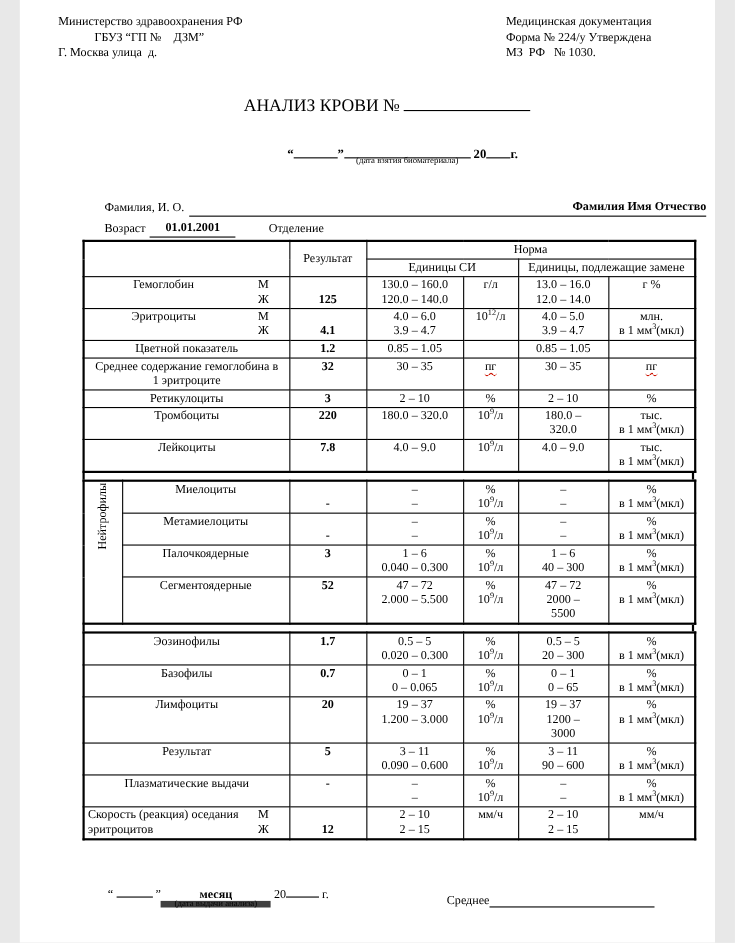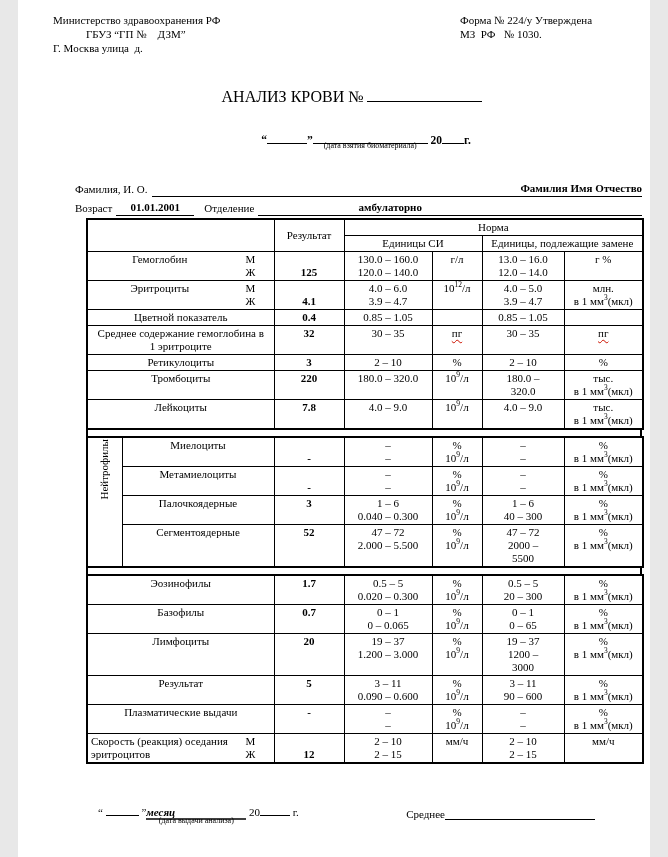--- a/index.html
+++ b/index.html
@@ -20,61 +20,62 @@
   .title-line{position:absolute;top:88px;left:16px;width:636px;text-align:center;font-weight:normal;font-size:16px;}
   .blank{display:inline-block;border-bottom:1px solid #000;height:12px;vertical-align:baseline;}
   .w115{width:115px;} .w40{width:40px;} .w22{width:22px;} .w33{width:33px;} .w30{width:30px;}
   .date-line{position:absolute;top:131px;left:30px;width:636px;text-align:center;font-weight:bold;font-size:11.5px;}
   .uwrap{position:relative;display:inline-block;}
   .under-caption{position:absolute;top:10px;left:50%;transform:translateX(-50%);
     font-size:8px;font-weight:normal;white-space:nowrap;line-height:9px;}
   
   .patient{position:absolute;left:57px;right:8px;top:180px;}
   .p-row{display:flex;align-items:flex-end;line-height:16px;margin-bottom:2px;}
-  .p-label{white-space:nowrap;}
+  .p-label{white-space:nowrap;margin-left:20px;}
   .fill-blank{flex:1;border-bottom:1px solid #000;margin-left:4px;min-height:14px;}
   .surname-val{padding-left:118px;font-weight:bold;text-align:right;}
   .dept-val{text-align:center;font-weight:bold;padding-right:120px;}
   .age-val{display:inline-block;border-bottom:1px solid #000;width:78px;text-align:center;
     font-weight:bold;margin:0 10px 0 4px;}
   
-  .table-area{position:absolute;left:57px;top:218px;width:556px;margin-left:11px;}
+  .table-area{position:absolute;left:57px;top:218px;width:556px;}
   table.blood{border-collapse:collapse;table-layout:fixed;width:556px;font-size:11px;border:2px solid #000;}
   table.blood td{border:1px solid #000;vertical-align:top;text-align:center;padding:1px 2px;line-height:13px;}
   table.blood td.hdr{vertical-align:middle;}
   .ln{min-height:13px;}
   sup{font-size:7.5px;line-height:0;vertical-align:super;}
   .sic{text-decoration:underline;text-decoration-style:wavy;text-decoration-color:#cc1100;
     text-decoration-thickness:1px;text-underline-offset:2px;}
   td.v-label{vertical-align:middle;padding:0;}
   td.v-label span{writing-mode:vertical-rl;transform:rotate(180deg);display:inline-block;line-height:13px;}
   .name-wrap{display:flex;}
   .name-main{flex:1;}
   .name-main.left{text-align:left;padding-left:1px;}
   .sex-col{width:42px;flex:none;}
   .res{font-weight:bold;}
   .spacer{height:6px;border-left:2px solid #000;border-right:2px solid #000;}
   
   .footer{position:absolute;left:80px;right:55px;top:803px;display:flex;justify-content:space-between;align-items:flex-end;font-size:11px;}
-  .month-blank{border-bottom:2px solid #404040;min-width:100px;text-align:left;display:inline-block;font-style:italic;}
+  .month-blank{border-bottom:6px solid #404040;min-width:100px;text-align:center;display:inline-block;}
   .sig{white-space:nowrap;display:flex;align-items:flex-end;}
   .sig-blank{width:150px;border-bottom:1px solid #000;display:inline-block;height:13px;}
 </style>
 </head>
 <body>
 
 <div class="page">
 
   <div class="doc-header">
     <div class="lines hdr-left">
       <div class="pre">Министерство здравоохранения РФ</div>
       <div class="pre">ГБУЗ “ГП №    ДЗМ”</div>
       <div class="pre">Г. Москва улица  д.</div>
     </div>
     <div class="lines hdr-right">
+      <div class="pre">Медицинская документация</div>
       <div class="pre">Форма № 224/у Утверждена</div>
       <div class="pre">МЗ  РФ   № 1030.</div>
     </div>
   </div>
 
   <div class="title-line">
     <span>АНАЛИЗ КРОВИ №</span>
     <span class="blank w115"></span>
   </div>
 
@@ -85,21 +86,20 @@
 
   <div class="patient">
     <div class="p-row">
       <span class="p-label">Фамилия, И. О.</span>
       <span class="fill-blank surname-val"><span>Фамилия Имя Отчество</span></span>
     </div>
     <div class="p-row">
       <span class="p-label">Возраст</span>
       <span class="age-val">01.01.2001</span>
       <span class="p-label">Отделение</span>
-      <span class="fill-blank dept-val"><span>амбулаторно</span></span>
     </div>
   </div>
 
   <div class="table-area" id="table-area">
       <table class="blood">
         <colgroup>
           <col style="width: 187px;">
           <col style="width: 70px;">
           <col style="width: 88px;">
           <col style="width: 50px;">
@@ -179,21 +179,21 @@
             <td>
               <div class="ln">млн.</div>
               <div class="ln">в 1 мм<sup>3</sup>(мкл)</div>
             </td>
           </tr>
           <tr>
             <td>
               <div class="ln">Цветной показатель</div>
             </td>
             <td class="res">
-              <div class="ln">0.4</div>
+              <div class="ln">1.2</div>
             </td>
             <td>
               <div class="ln">0.85 – 1.05</div>
             </td>
             <td>
               <div class="ln">&nbsp;</div>
             </td>
             <td>
               <div class="ln">0.85 – 1.05</div>
             </td>

